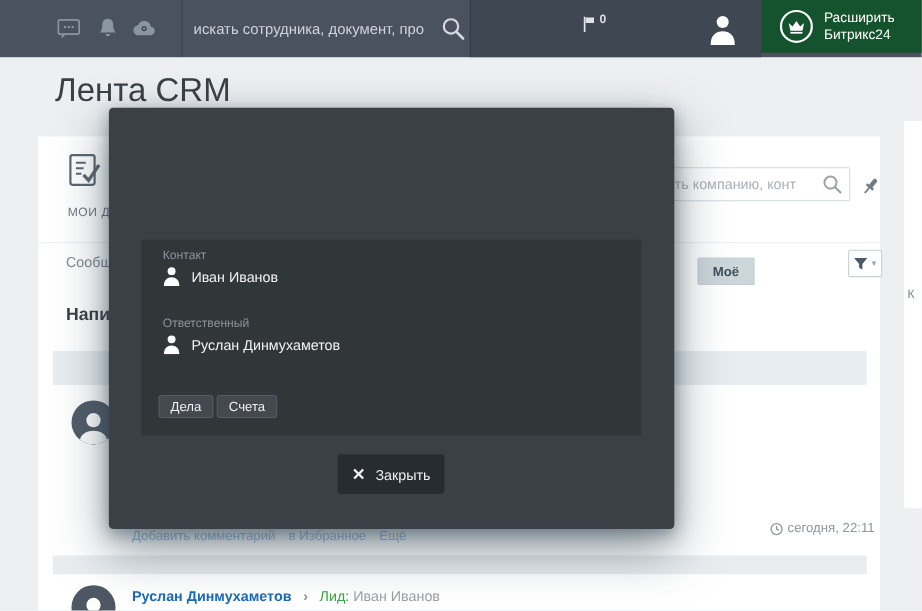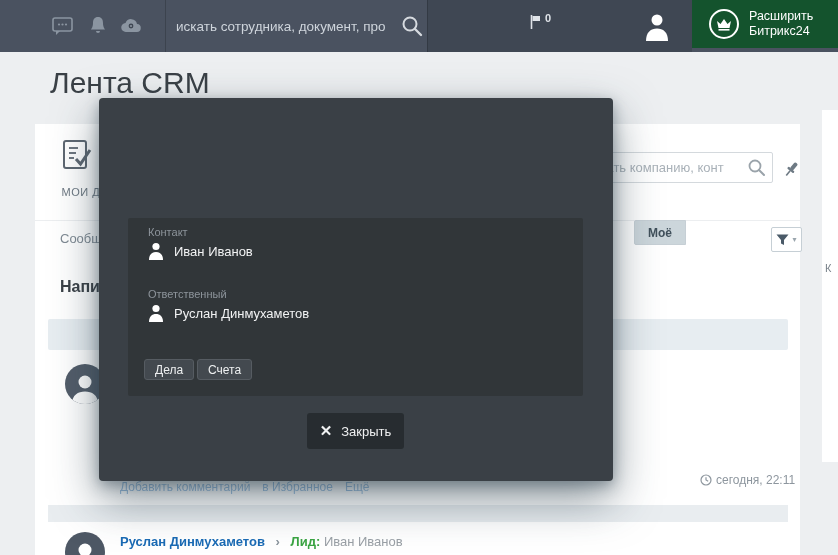--- a/index.html
+++ b/index.html
@@ -37,49 +37,49 @@
   #crm-search { position:absolute; left:585px; top:152px; width:188px; height:31px; background:#fff;
      border:1px solid #d4d9dd; border-radius:2px; display:flex; align-items:center; padding:0 6px 0 8px; z-index:1; }
   #crm-search input { flex:1; min-width:0; border:none; outline:none; font-size:13px; color:#555;
      font-family:"Liberation Sans", sans-serif; background:transparent; }
   #crm-search input::placeholder { color:#a9b1b8; opacity:1; }
   #pin-icon { position:absolute; left:783px; top:160px; z-index:1; cursor:pointer; }
 
   #row-divider { position:absolute; left:35px; top:220px; width:765px; height:1px; background:#eceef0; z-index:1; }
   #messages-label { position:absolute; left:60px; top:231px; font-size:13px; color:#7f8a93; z-index:1; }
 
-  #scope-toggle { position:absolute; left:634px; top:220px; height:25px; display:flex; z-index:1;border-radius:11px; }
+  #scope-toggle { position:absolute; left:634px; top:234px; height:25px; display:flex; z-index:1;border-radius:11px; }
   #scope-toggle .seg { height:25px; display:flex; align-items:center; justify-content:center;
      font-size:12px; font-weight:bold; border:1px solid #c6cfd5; cursor:pointer; }
   #seg-mine { width:52px; background:#ccd6db; color:#40505b; border-radius:2px 0 0 2px; }
   #seg-all  { width:76px; background:#fff; color:#64737f; border-left:none; border-radius:0 2px 2px 0; }
   #filter-btn { position:absolute; left:771px; top:227px; width:31px; height:25px; background:#fff;
      border:1px solid #c6cfd5; border-radius:2px; display:flex; align-items:center; justify-content:center;
      gap:3px; z-index:1; cursor:pointer; }
   #filter-caret { font-size:8px; color:#9aa5ad; }
 
   #composer-title { position:absolute; left:60px; top:278px; font-size:16px; font-weight:bold; color:#3a4046; z-index:1; }
   #composer-band { position:absolute; left:48px; top:319px; width:740px; height:31px; background:#e7edf1; border-radius:2px; z-index:1; }
   .feed-avatar { position:absolute; width:40px; height:40px; border-radius:50%; background:#525c69;
      display:flex; align-items:flex-end; justify-content:center; overflow:hidden; z-index:1; }
   #post-avatar { left:65px; top:364px; }
   #post-actions { position:absolute; left:120px; top:480px; display:flex; gap:12px; z-index:1; opacity:.5;
      filter:blur(0.6px); }
   #post-actions span { font-size:12px; color:#3a80c4; cursor:pointer; white-space:nowrap; }
   #post-timestamp { position:absolute; left:700px; top:473px; font-size:12px; color:#8d969e; z-index:1;
-     display:flex; align-items:center; gap:4px; }
+     display:flex; align-items:flex-end; gap:4px; }
   #section-band { position:absolute; left:48px; top:505px; width:740px; height:17px; background:#e9edf0; z-index:1; }
 
   #feed-row { position:absolute; left:65px; top:532px; display:flex; align-items:flex-start; z-index:1; }
   #feed-row .feed-avatar2 { width:40px; height:40px; border-radius:50%; background:#4e5865;
      display:flex; align-items:flex-end; justify-content:center; overflow:hidden; }
   #feed-line { position:absolute; left:120px; top:534px; font-size:13px; white-space:nowrap; z-index:1; }
   #feed-author { color:#1b6bb5; font-weight:bold; cursor:pointer; }
   #feed-chevron { color:#8a949c; font-weight:bold; margin:0 7px; }
-  #feed-entity-type { color:#3ba543; font-weight:bold; }
+  #feed-entity-type { color:#3ba543; font-weight:normal; }
   #feed-entity-name { color:#9aa0a6; }
 
   
   #call-modal { position:absolute; left:99px; top:98px; width:514px; height:383px; background:#3a4046;
      border-radius:4px; box-shadow:0 18px 45px rgba(40,60,72,.55), 0 4px 14px rgba(40,60,72,.4); z-index:10; }
   #call-modal-title { position:absolute; left:0; top:20px; width:100%; text-align:center;
      font-size:17px; font-weight:bold; color:#fbfcfc; }
   #call-panel { position:absolute; left:29px; top:72px; width:455px; height:178px; background:#313639; border-radius:2px;margin-top:48px; }
   .call-label { position:absolute; left:20px; font-size:11px; color:#8d949b; }
   .call-person { position:absolute; left:20px; display:flex; align-items:center; gap:10px; }

